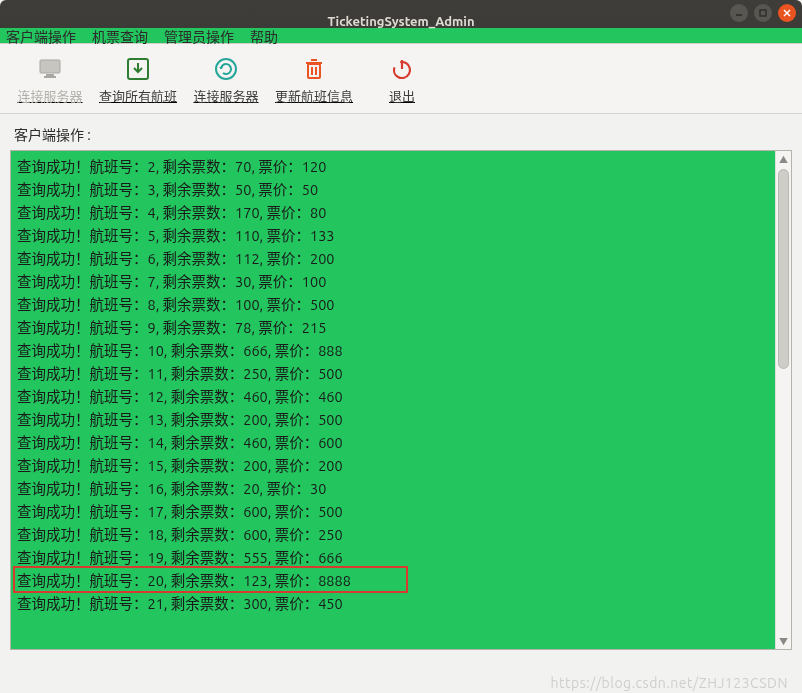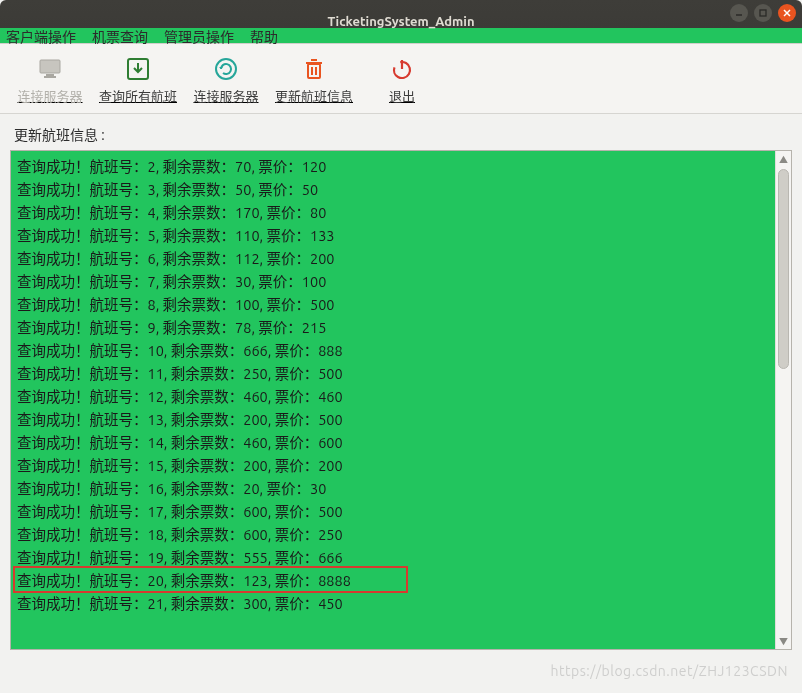--- a/index.html
+++ b/index.html
@@ -138,21 +138,21 @@
   }
   .highlight-box {
     position: absolute;
     border: 2px solid #d73a2f;
     background: transparent;
     pointer-events: none;
   }
   .watermark {
     position: absolute;
     right: 14px;
-    bottom: 14px;
+    bottom: 2px;
     font-size: 14px;
     color: rgba(140,140,140,0.35);
     letter-spacing: 0.5px;
     pointer-events: none;
   }
 </style>
 </head>
 <body>
 
 <div class="titlebar">
@@ -238,21 +238,21 @@
     <span class="icon">
       <svg width="26" height="26">
           <circle cx="13" cy="14" r="8" fill="none" stroke="#d73a2f" stroke-width="2.2" stroke-dasharray="36 8" transform="rotate(-60 13 14)"></circle>
           <line x1="13" y1="4" x2="13" y2="13" stroke="#d73a2f" stroke-width="2.2"></line>
         </svg>
     </span>
     <span>退出</span>
   </div>
 </div>
 
-<div class="client-label">更新航班信息 :</div>
+<div class="client-label">客户端操作 :</div>
 
 <div class="textarea-wrap">
   <div class="textarea-content" id="ta-content">查询成功！航班号：2, 剩余票数：70, 票价：120
 查询成功！航班号：3, 剩余票数：50, 票价：50
 查询成功！航班号：4, 剩余票数：170, 票价：80
 查询成功！航班号：5, 剩余票数：110, 票价：133
 查询成功！航班号：6, 剩余票数：112, 票价：200
 查询成功！航班号：7, 剩余票数：30, 票价：100
 查询成功！航班号：8, 剩余票数：100, 票价：500
 查询成功！航班号：9, 剩余票数：78, 票价：215

